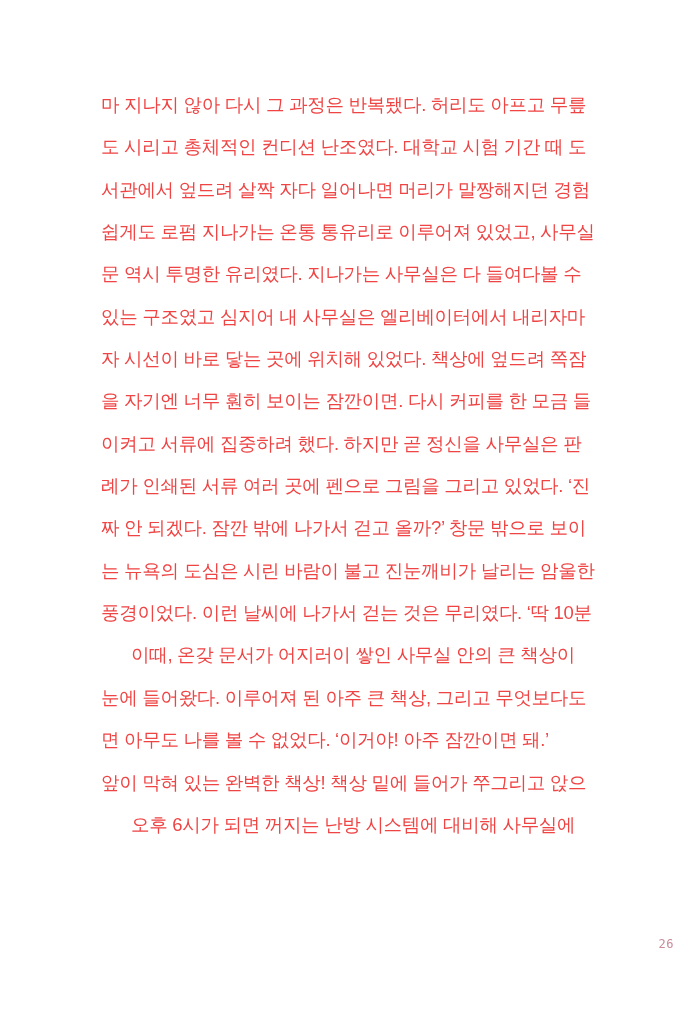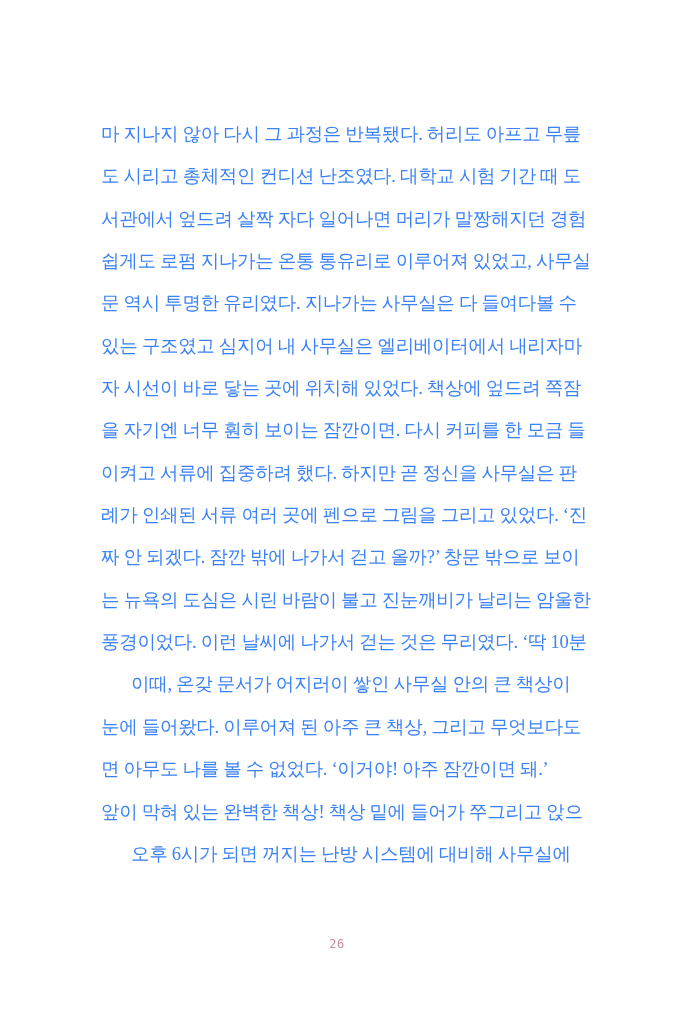--- a/index.html
+++ b/index.html
@@ -17,25 +17,25 @@
     position: absolute;
     left: 0;
     top: 0;
     width: 674px;
     height: 1024px;
     background: #ffffff;
   }
   .body-text {
     position: absolute;
     left: 101px;
-    top: 113px;
+    top: 84px;
     width: 458px;
-    font-family: Liberation Serif, serif;
+    font-family: Liberation Sans, sans-serif;
     font-size: 18.5px;
-    color: #3b82f6;
+    color: #ef4444;
   }
   .line {
     display: block;
     height: 42.35px;
     line-height: 42.35px;
     white-space: nowrap;
     text-align: justify;
     text-align-last: justify;
     letter-spacing: -0.3px;
   }
@@ -43,21 +43,21 @@
     text-align-last: left;
   }
   .line.indent {
     padding-left: 30px;
   }
   .page-number {
     position: absolute;
     left: 0;
     width: 674px;
     top: 937px;
-    text-align: center;
+    text-align: right;
     font-family: "DejaVu Sans Mono", "Liberation Mono", monospace;
     font-size: 12px;
     color: #c98a9a;
     letter-spacing: 0.5px;
   }
 </style>
 </head>
 <body>
 
 <div class="page">

